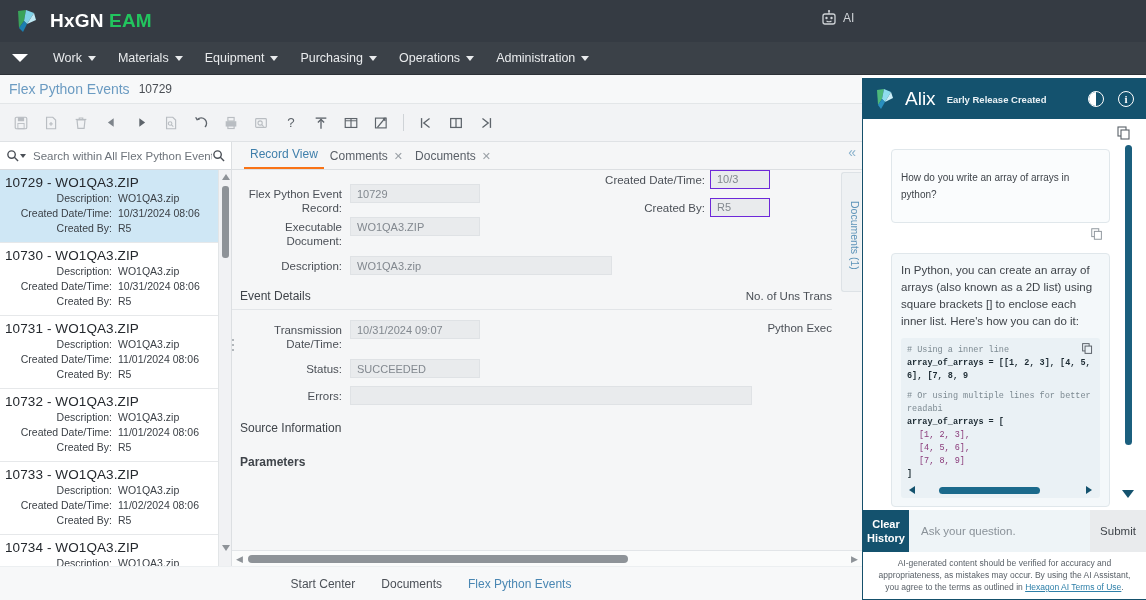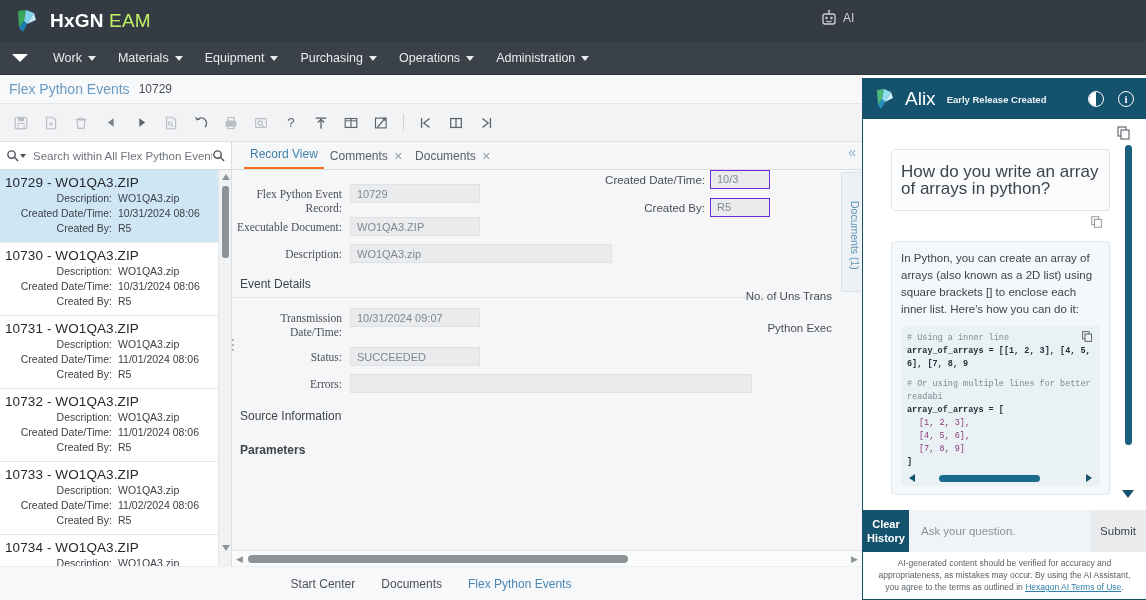--- a/index.html
+++ b/index.html
@@ -12,21 +12,21 @@
   #app { position: relative; width: 1146px; height: 600px; }
 
   
   .brandbar {
     position: absolute; left: 0; top: 0; width: 1146px; height: 42px;
     background: #353b43; display: flex; align-items: center;
   }
   .brand-logo { margin-left: 14px; width: 26px; height: 26px; position: relative; }
   .brand-title { margin-left: 10px; color: #ffffff; font-size: 19px; letter-spacing: .2px; }
   .brand-title b { font-weight: bold; }
-  .brand-title span.light { font-weight: normal; color: #bef264; }
+  .brand-title span.light { font-weight: bold; color: #22c55e; }
   .ai-badge {
     position: absolute; left: 820px; top: 9px;
     display: flex; align-items: center; gap: 5px;
     color: #cfd3d7; font-size: 12px; cursor: pointer;
   }
   .robot-ico { width: 18px; height: 18px; }
 
   
   .menubar {
     position: absolute; left: 0; top: 42px; width: 1146px; height: 33px;
@@ -144,21 +144,20 @@
     color: #5c93b8; background: #eef1f3; border: 1px solid #dde2e6;
     border-right: none; border-radius: 3px 0 0 3px; padding-top: 6px; cursor: pointer;
   }
   .form {
     position: relative; height: 370px; padding: 14px 0 0 0; overflow: hidden;
   }
   .frow { display: flex; align-items: flex-start; margin-bottom: 8px; }
   .flabel {
     font-size: 11.5px; color: #4b5057; text-align: right; line-height: 14px;
     padding-top: 3px;
-    font-family: Liberation Serif, serif;
   }
   .finput {
     background: #e9ebed; border: 1px solid #dfe2e5; height: 19px;
     font-size: 11px; color: #82888f; padding: 2px 6px; line-height: 15px;
     margin-left: 8px; overflow: hidden; white-space: nowrap;
   }
   .section-head {
     font-size: 12px; color: #3f444a; padding: 6px 0 6px 8px;
     border-bottom: 1px solid #e2e5e8; margin-bottom: 10px; width: 600px;
   }
@@ -212,21 +211,21 @@
     background: #fff; border-radius: 8px 0 0 8px;
   }
   .circ-ico.info { display: flex; align-items: center; justify-content: center;
     color: #fff; font-size: 11px; font-weight: bold; font-family: "Liberation Serif", serif; }
   .ai-body { flex: 1; position: relative; overflow: hidden; background: #ffffff; }
   .copy-top {
     position: absolute; right: 14px; top: 6px; width: 16px; height: 16px; cursor: pointer;
   }
   .bubble-user {
     margin: 30px 36px 0 28px; background: #fafcfd; border: 1px solid #e0e7eb;
-    border-radius: 4px; padding: 13px 9px; font-size: 17px; color: #3f444a;
+    border-radius: 4px; padding: 19px 9px; font-size: 10px; color: #3f444a;
     line-height: 17px;
   }
   .copy-inline { margin: 4px 42px 0 0; text-align: right; }
   .bubble-ai {
     margin: 8px 36px 0 28px; background: #f4f8fa; border: 1px solid #e0e7eb;
     border-radius: 4px; padding: 8px 9px; font-size: 11.5px; color: #3f444a;
     line-height: 17px; position: relative;
   }
   .code-box {
     margin-top: 8px; background: #eaf1f5; border-radius: 3px; padding: 6px 6px 4px 6px;

